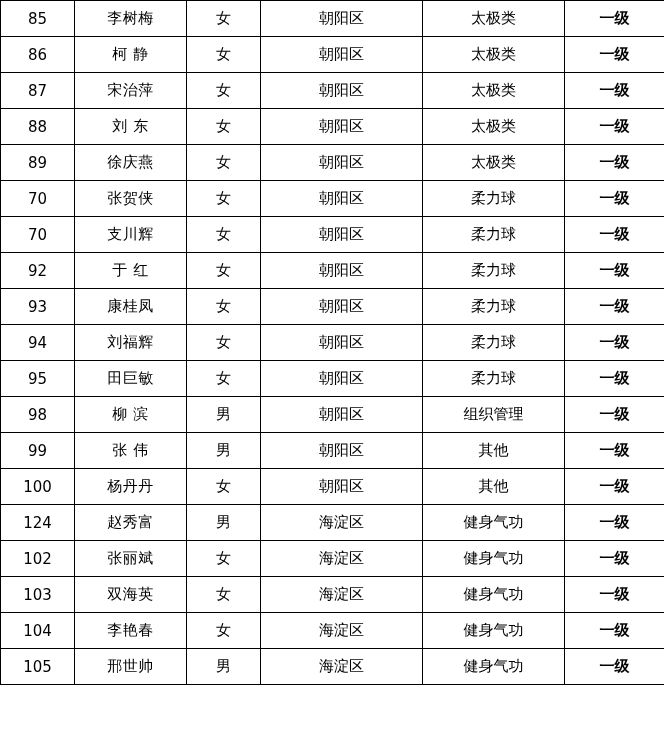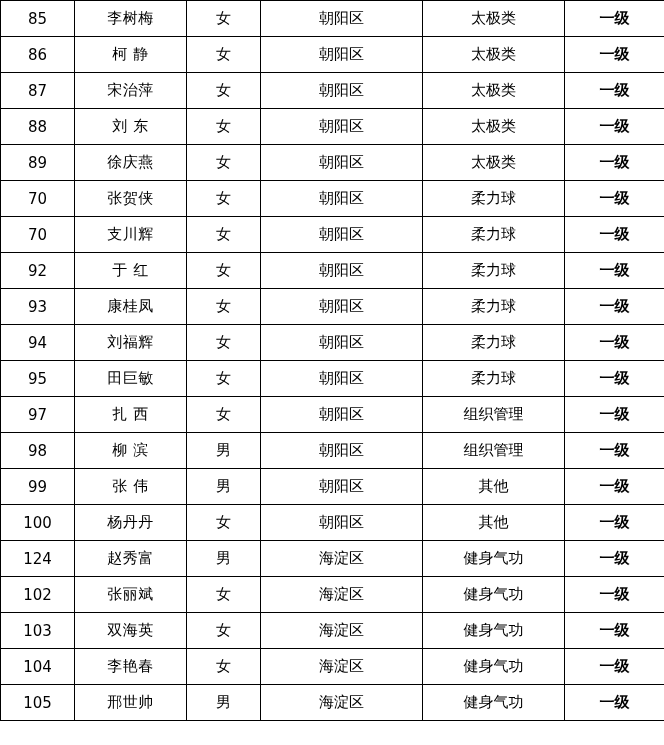--- a/index.html
+++ b/index.html
@@ -144,28 +144,20 @@
         </tr>
         <tr>
           <td class="idx">95</td>
           <td class="name">田巨敏</td>
           <td class="gender">女</td>
           <td class="district">朝阳区</td>
           <td class="category">柔力球</td>
           <td class="level">一级</td>
         </tr>
         <tr>
-          <td class="idx">97</td>
-          <td class="name">扎 西</td>
-          <td class="gender">女</td>
-          <td class="district">朝阳区</td>
-          <td class="category">组织管理</td>
-          <td class="level">一级</td>
-        </tr>
-        <tr>
           <td class="idx">98</td>
           <td class="name">柳 滨</td>
           <td class="gender">男</td>
           <td class="district">朝阳区</td>
           <td class="category">组织管理</td>
           <td class="level">一级</td>
         </tr>
         <tr>
           <td class="idx">99</td>
           <td class="name">张 伟</td>

